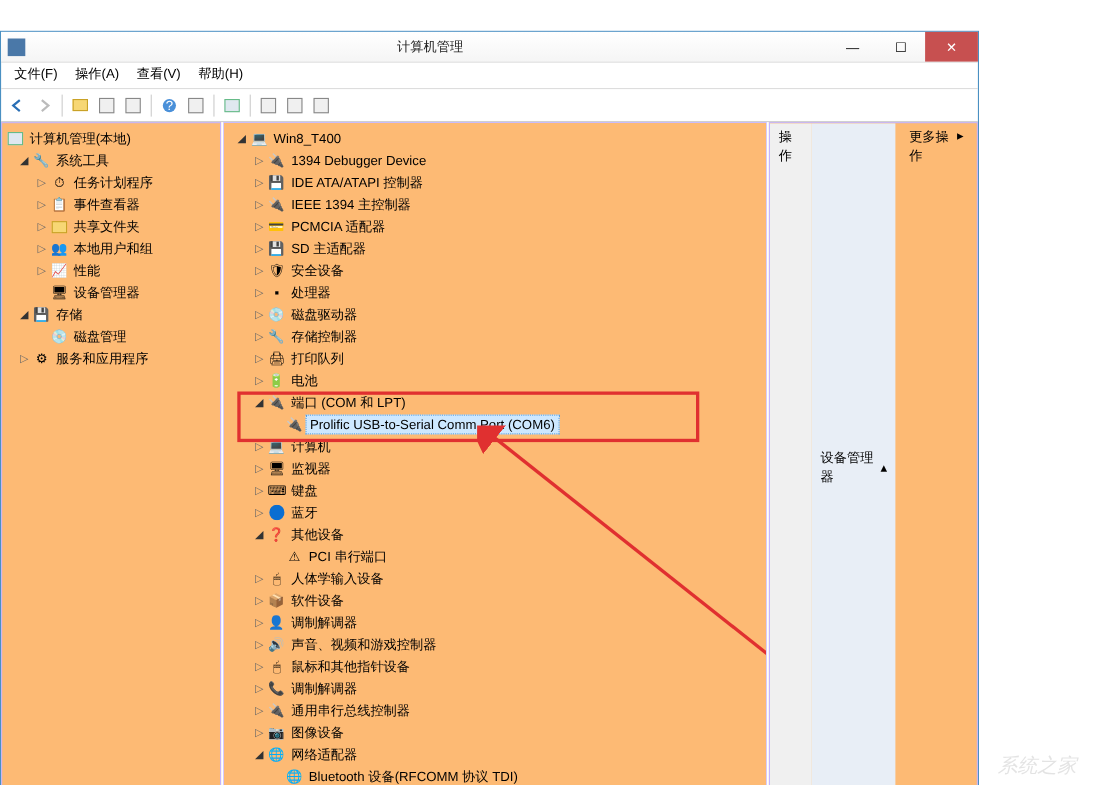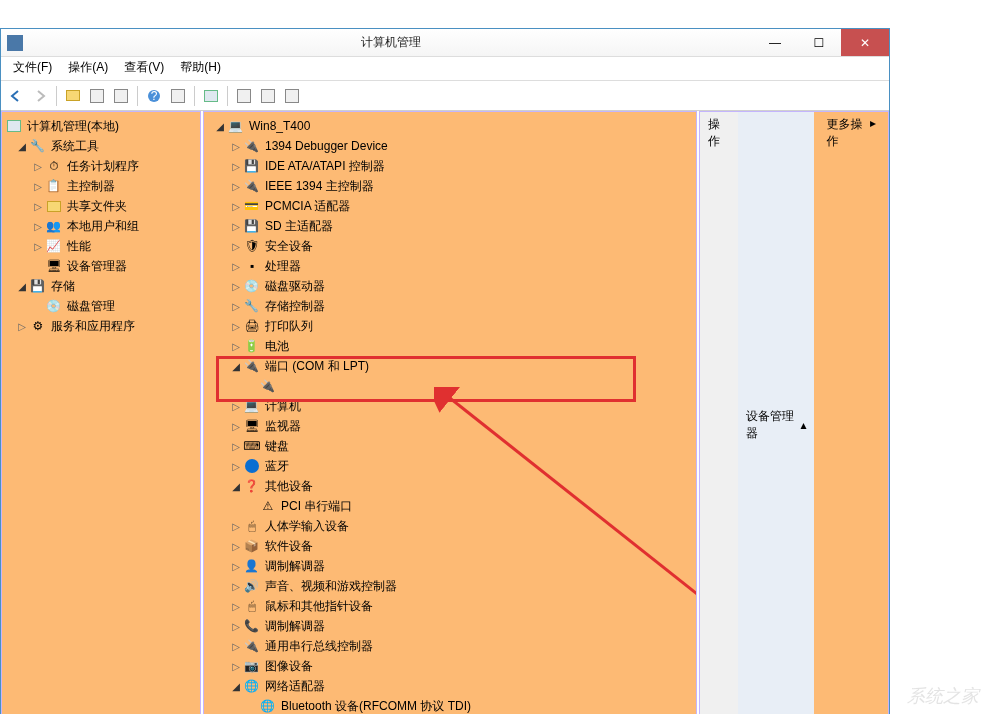--- a/index.html
+++ b/index.html
@@ -129,21 +129,21 @@
         <div class="node">
             <span class="indent" style="width:28px"></span>
             <span class="arrow">▷</span>
             <span class="nicon">⏱</span>
             <span class="nlabel">任务计划程序</span>
           </div>
         <div class="node">
             <span class="indent" style="width:28px"></span>
             <span class="arrow">▷</span>
             <span class="nicon">📋</span>
-            <span class="nlabel">主控制器</span>
+            <span class="nlabel">事件查看器</span>
           </div>
         <div class="node">
             <span class="indent" style="width:28px"></span>
             <span class="arrow">▷</span>
             <span class="nicon">
               <span class="ic-folder"></span>
             </span>
             <span class="nlabel">共享文件夹</span>
           </div>
         <div class="node">
@@ -259,20 +259,21 @@
           </div>
         <div class="node">
             <span class="indent" style="width:24px"></span>
             <span class="arrow open">◢</span>
             <span class="nicon">🔌</span>
             <span class="nlabel">端口 (COM 和 LPT)</span>
           </div>
         <div class="node">
             <span class="indent" style="width:52px"></span>
             <span class="nicon">🔌</span>
+            <span class="nlabel selected">Prolific USB-to-Serial Comm Port (COM6)</span>
           </div>
         <div class="node">
             <span class="indent" style="width:24px"></span>
             <span class="arrow">▷</span>
             <span class="nicon">💻</span>
             <span class="nlabel">计算机</span>
           </div>
         <div class="node">
             <span class="indent" style="width:24px"></span>
             <span class="arrow">▷</span>

